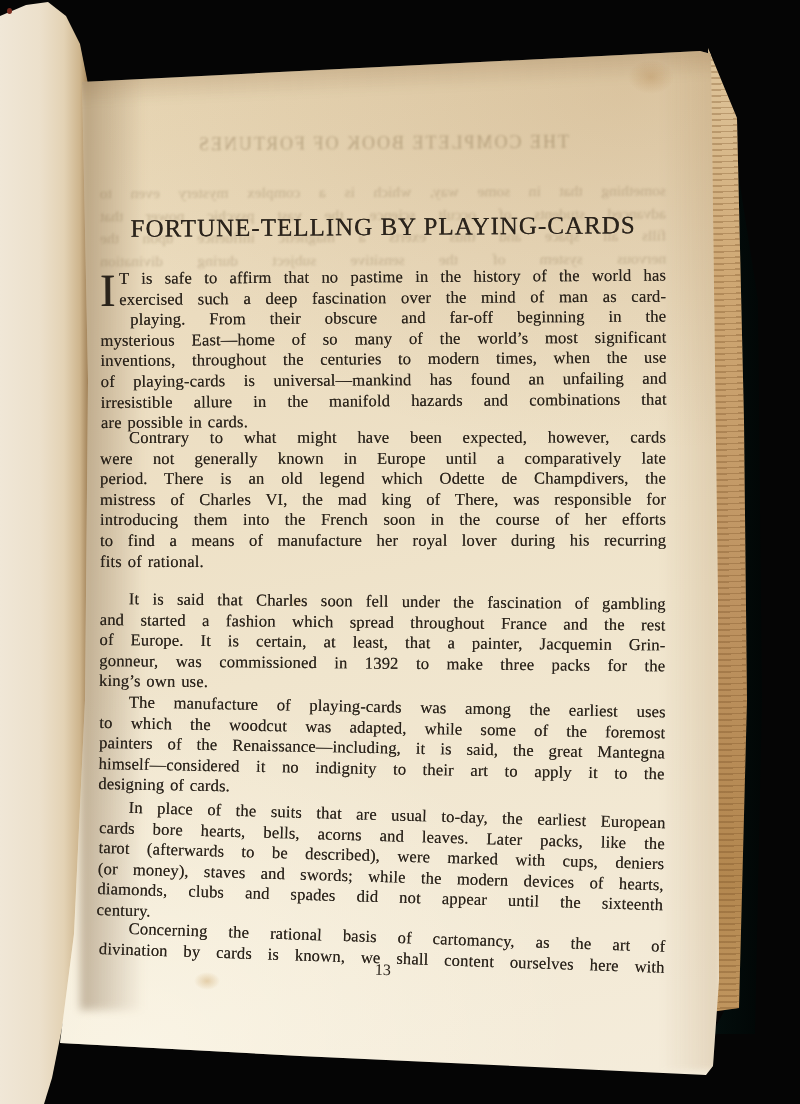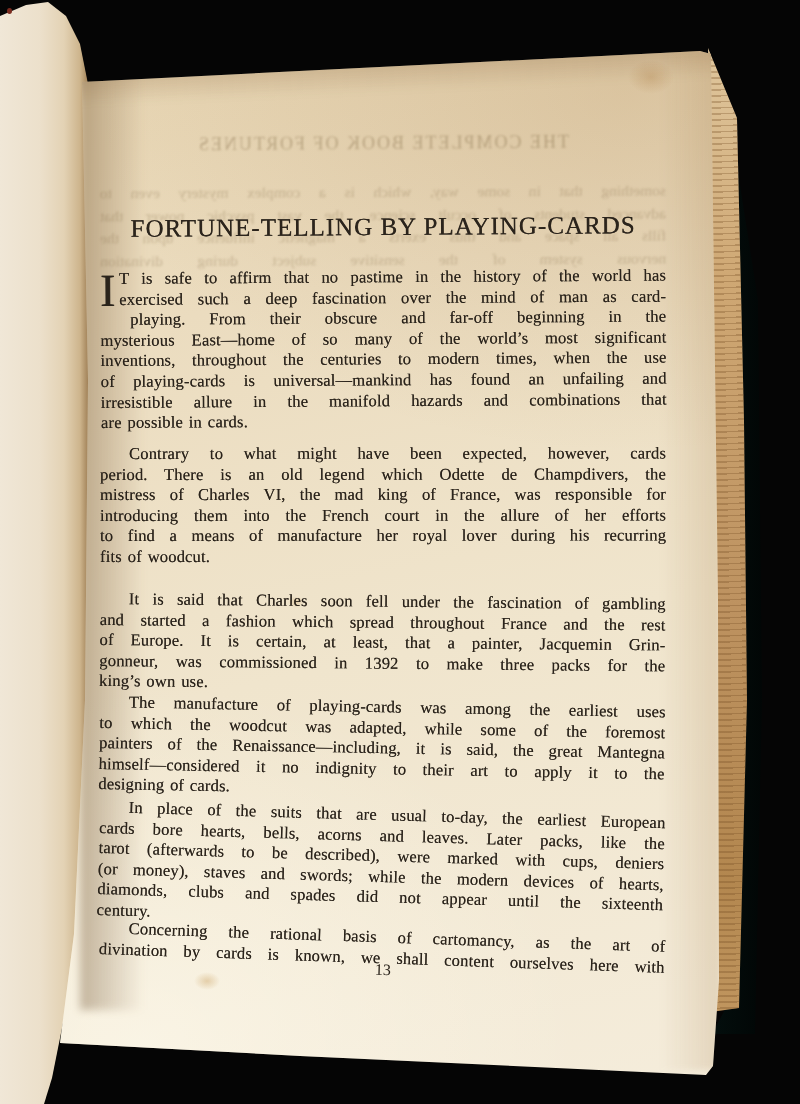--- a/index.html
+++ b/index.html
@@ -60,21 +60,21 @@
   .para{position:absolute;left:100px;width:566px;font-size:16.6px;line-height:20.6px;
     color:#2a231b;word-spacing:1.5px;letter-spacing:0.15px;transform-origin:left top;
     text-shadow:0 0 0.5px rgba(42,35,27,0.75);}
   .line{text-align:justify;text-align-last:justify;}
   .para .line:last-child{text-align-last:left;}
   .para.cont .line:last-child{text-align-last:justify;}
   .para:not(.has-dropcap) .line:first-child{text-indent:29px;}
   .has-dropcap .line:nth-child(1),.has-dropcap .line:nth-child(2){padding-left:19px;}
   .has-dropcap .line:nth-child(3){text-indent:30px;}
   .p1{top:269px;transform:rotate(-0.35deg);}
-  .p2{top:444px;transform:rotate(-0.05deg);}
+  .p2{top:428px;transform:rotate(-0.05deg);}
   .p3{top:589px;transform:rotate(0.55deg);}
   .p4{top:692px;transform:rotate(1.05deg);}
   .p5{top:797px;transform:rotate(1.65deg);}
   .p6{top:918px;transform:rotate(1.9deg);}
   .dropcap{position:absolute;left:100px;top:269px;font-size:46px;line-height:44px;color:#2a231b;
     transform:rotate(-0.35deg);text-shadow:0.4px 0 0 rgba(42,35,27,0.85);}
   .pagenum{position:absolute;left:100px;top:961px;width:566px;text-align:center;
     font-size:16px;color:#2a231b;transform:rotate(1.6deg);}
 </style>
 </head>
@@ -111,25 +111,26 @@
         <div class="line">exercised such a deep fascination over the mind of man as card-</div>
         <div class="line">playing.  From their obscure and far-off beginning in the</div>
         <div class="line">mysterious East—home of so many of the world’s most significant</div>
         <div class="line">inventions, throughout the centuries to modern times, when the use</div>
         <div class="line">of playing-cards is universal—mankind has found an unfailing and</div>
         <div class="line">irresistible allure in the manifold hazards and combinations that</div>
         <div class="line">are possible in cards.</div>
       </div>
     <div class="para p2">
         <div class="line">Contrary to what might have been expected, however, cards</div>
+        <div class="line">were not generally known in Europe until a comparatively late</div>
         <div class="line">period.  There is an old legend which Odette de Champdivers, the</div>
-        <div class="line">mistress of Charles VI, the mad king of France, was responsible for</div>
-        <div class="line">introducing them into the French court in the allure of her efforts</div>
+        <div class="line">mistress of Charles VI, the mad king of There, was responsible for</div>
+        <div class="line">introducing them into the French soon in the course of her efforts</div>
         <div class="line">to find a means of manufacture her royal lover during his recurring</div>
-        <div class="line">fits of woodcut.</div>
+        <div class="line">fits of rational.</div>
       </div>
     <div class="para p3">
         <div class="line">It is said that Charles soon fell under the fascination of gambling</div>
         <div class="line">and started a fashion which spread throughout France and the rest</div>
         <div class="line">of Europe.  It is certain, at least, that a painter, Jacquemin Grin-</div>
         <div class="line">gonneur, was commissioned in 1392 to make three packs for the</div>
         <div class="line">king’s own use.</div>
       </div>
     <div class="para p4">
         <div class="line">The manufacture of playing-cards was among the earliest uses</div>

